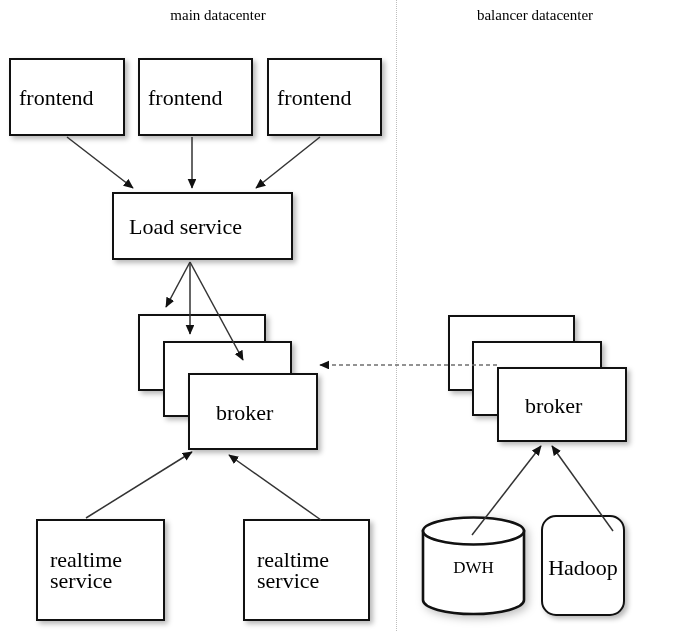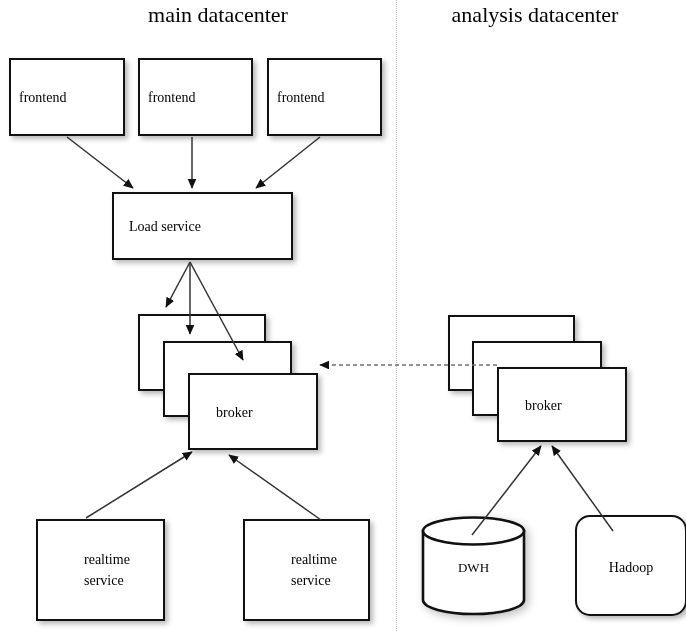--- a/index.html
+++ b/index.html
@@ -1,47 +1,47 @@
 <!DOCTYPE html>
 <html><head>
 <meta charset="utf-8">
 <style>
   html,body{margin:0;padding:0;background:#ffffff;}
   body{width:686px;height:631px;position:relative;overflow:hidden;
        font-family:"Liberation Serif","DejaVu Serif",serif;color:#000;}
   #stage{position:absolute;inset:0;width:686px;height:631px;}
   svg#wires{position:absolute;left:0;top:0;width:686px;height:631px;pointer-events:none;}
 
-  .zone-title{position:absolute;font-size:22px;line-height:20px;text-align:center;white-space:nowrap;}
+  .zone-title{position:absolute;font-size:15px;line-height:20px;text-align:center;white-space:nowrap;}
 
   .node{position:absolute;background:#fff;border:2.5px solid #111;
         box-shadow:3px 3px 5px rgba(0,0,0,0.28);box-sizing:border-box;}
-  .node .lbl{position:absolute;font-size:14px;line-height:21px;white-space:pre-line;}
+  .node .lbl{position:absolute;font-size:22px;line-height:21px;white-space:pre-line;}
 
   .frontend .lbl{left:8px;top:50%;transform:translateY(-50%);}
   .lb .lbl{left:15px;top:50%;transform:translateY(-50%);}
   .broker-front .lbl{left:26px;top:50%;transform:translateY(-50%);text-align:center;}
-  .rt .lbl{left:12px;top:50%;transform:translateY(-50%);margin-left:34px;}
+  .rt .lbl{left:12px;top:50%;transform:translateY(-50%);}
   .hadoop{border-radius:15px;}
   .hadoop .lbl{left:50%;top:40px;transform:translateX(-50%);}
 
   .cyl{position:absolute;filter:drop-shadow(3px 3px 4px rgba(0,0,0,0.25));}
   .cyl .lbl{position:absolute;left:0;right:0;top:52%;transform:translateY(-50%);
-            text-align:center;font-size:13px;}
+            text-align:center;font-size:17px;}
 
   .divider{position:absolute;top:0;width:0;height:631px;
            border-left:1.6px dotted #bdbdbd;}
 </style>
 </head>
 <body>
 
 <div id="stage">
 
   <div class="zone-title" style="left:143px;top:5px;width:150px;">main datacenter</div>
-  <div class="zone-title" style="left:440px;top:5px;width:190px;">analysis datacenter</div>
+  <div class="zone-title" style="left:440px;top:5px;width:190px;">balancer datacenter</div>
 
   <div class="divider" style="left:396px;"></div>
 
   <div class="node frontend" style="left:9px;top:58px;width:116px;height:78px;">
     <span class="lbl">frontend</span>
   </div>
   <div class="node frontend" style="left:138px;top:58px;width:115px;height:78px;">
     <span class="lbl">frontend</span>
   </div>
   <div class="node frontend" style="left:267px;top:58px;width:115px;height:78px;">
@@ -74,21 +74,21 @@
   </div>
 
   <div class="cyl" style="left:420px;top:515px;width:107px;height:101px;">
     <svg width="107" height="101" viewBox="0 0 107 101">
       <path d="M3,16 L3,85 A50.5,14 0 0 0 104,85 L104,16 Z" fill="#ffffff" stroke="#111" stroke-width="2.6"></path>
       <ellipse cx="53.5" cy="16" rx="50.5" ry="13.5" fill="#ffffff" stroke="#111" stroke-width="2.6"></ellipse>
     </svg>
     <span class="lbl">DWH</span>
   </div>
 
-  <div class="node hadoop" style="left:575px;top:515px;width:112px;height:101px;">
+  <div class="node hadoop" style="left:541px;top:515px;width:84px;height:101px;">
     <span class="lbl">Hadoop</span>
   </div>
 
   <svg id="wires" viewBox="0 0 686 631">
     <defs>
       <marker id="ah" markerWidth="11" markerHeight="11" refX="9.2" refY="4.4" orient="auto" markerUnits="userSpaceOnUse">
         <path d="M0,0 L10,4.4 L0,8.8 Z" fill="#111"></path>
       </marker>
       <marker id="ahd" markerWidth="11" markerHeight="11" refX="9.2" refY="4.4" orient="auto" markerUnits="userSpaceOnUse">
         <path d="M0,0 L10,4.4 L0,8.8 Z" fill="#111"></path>

